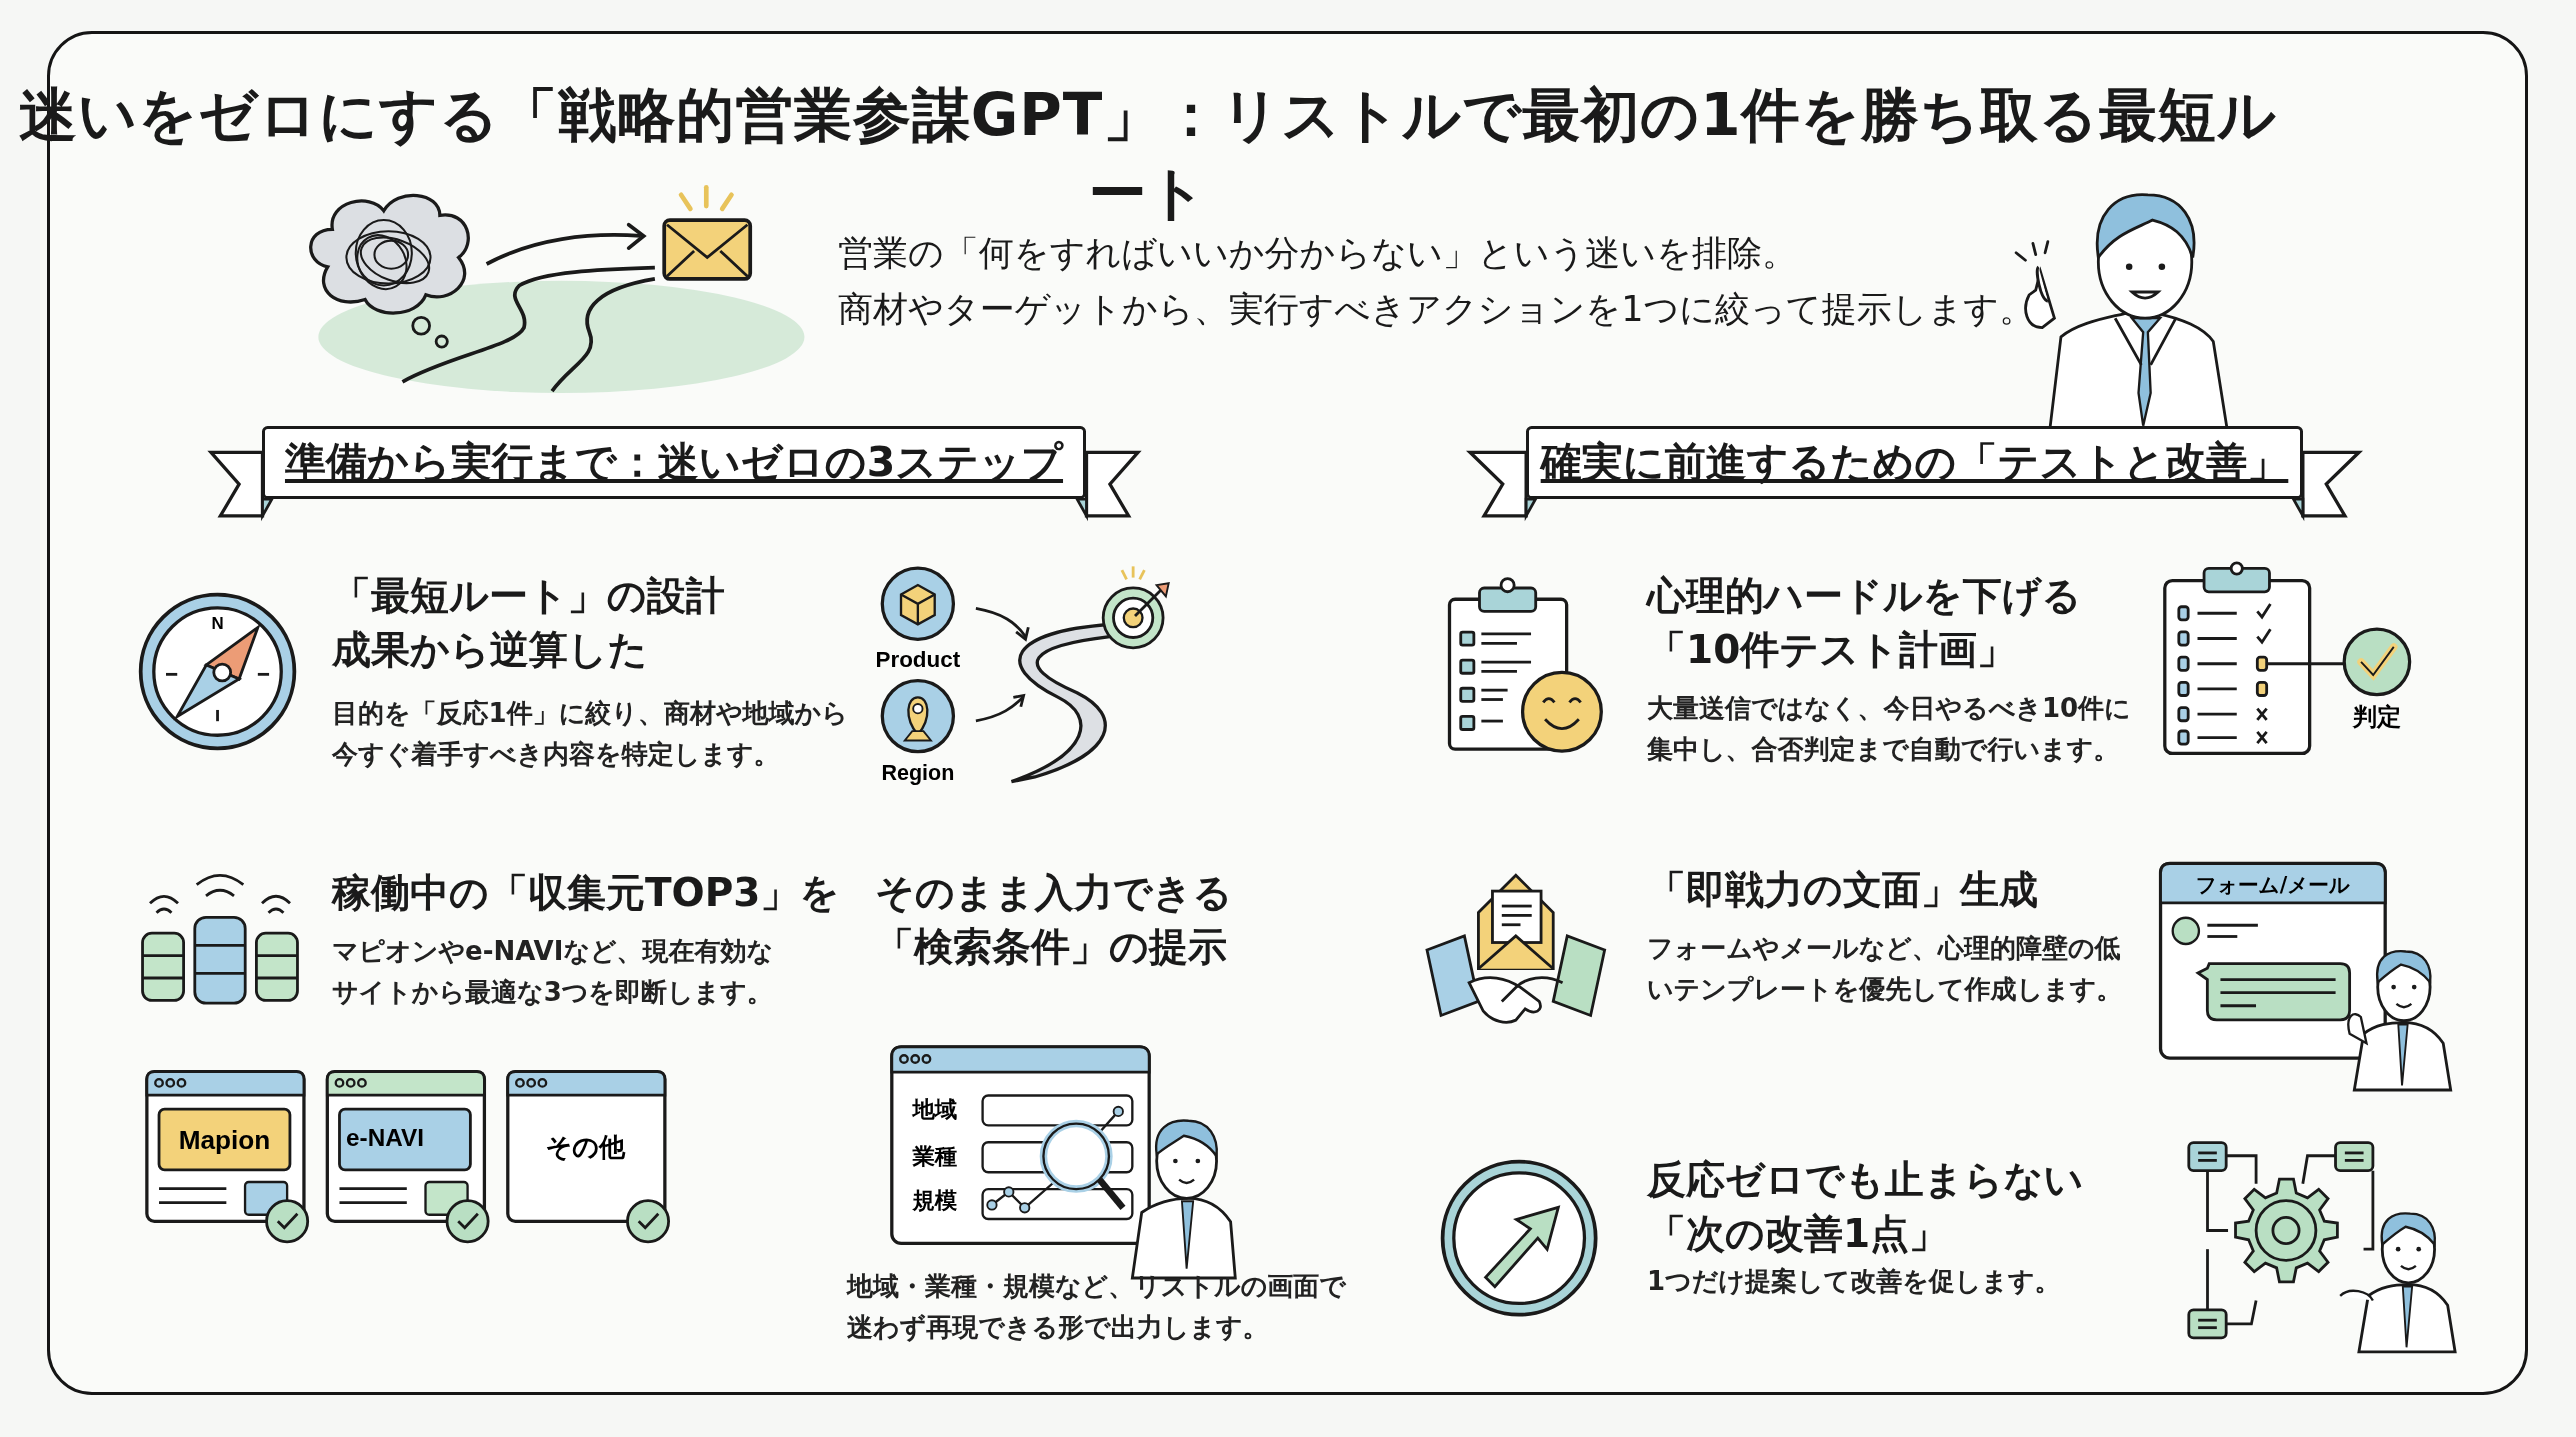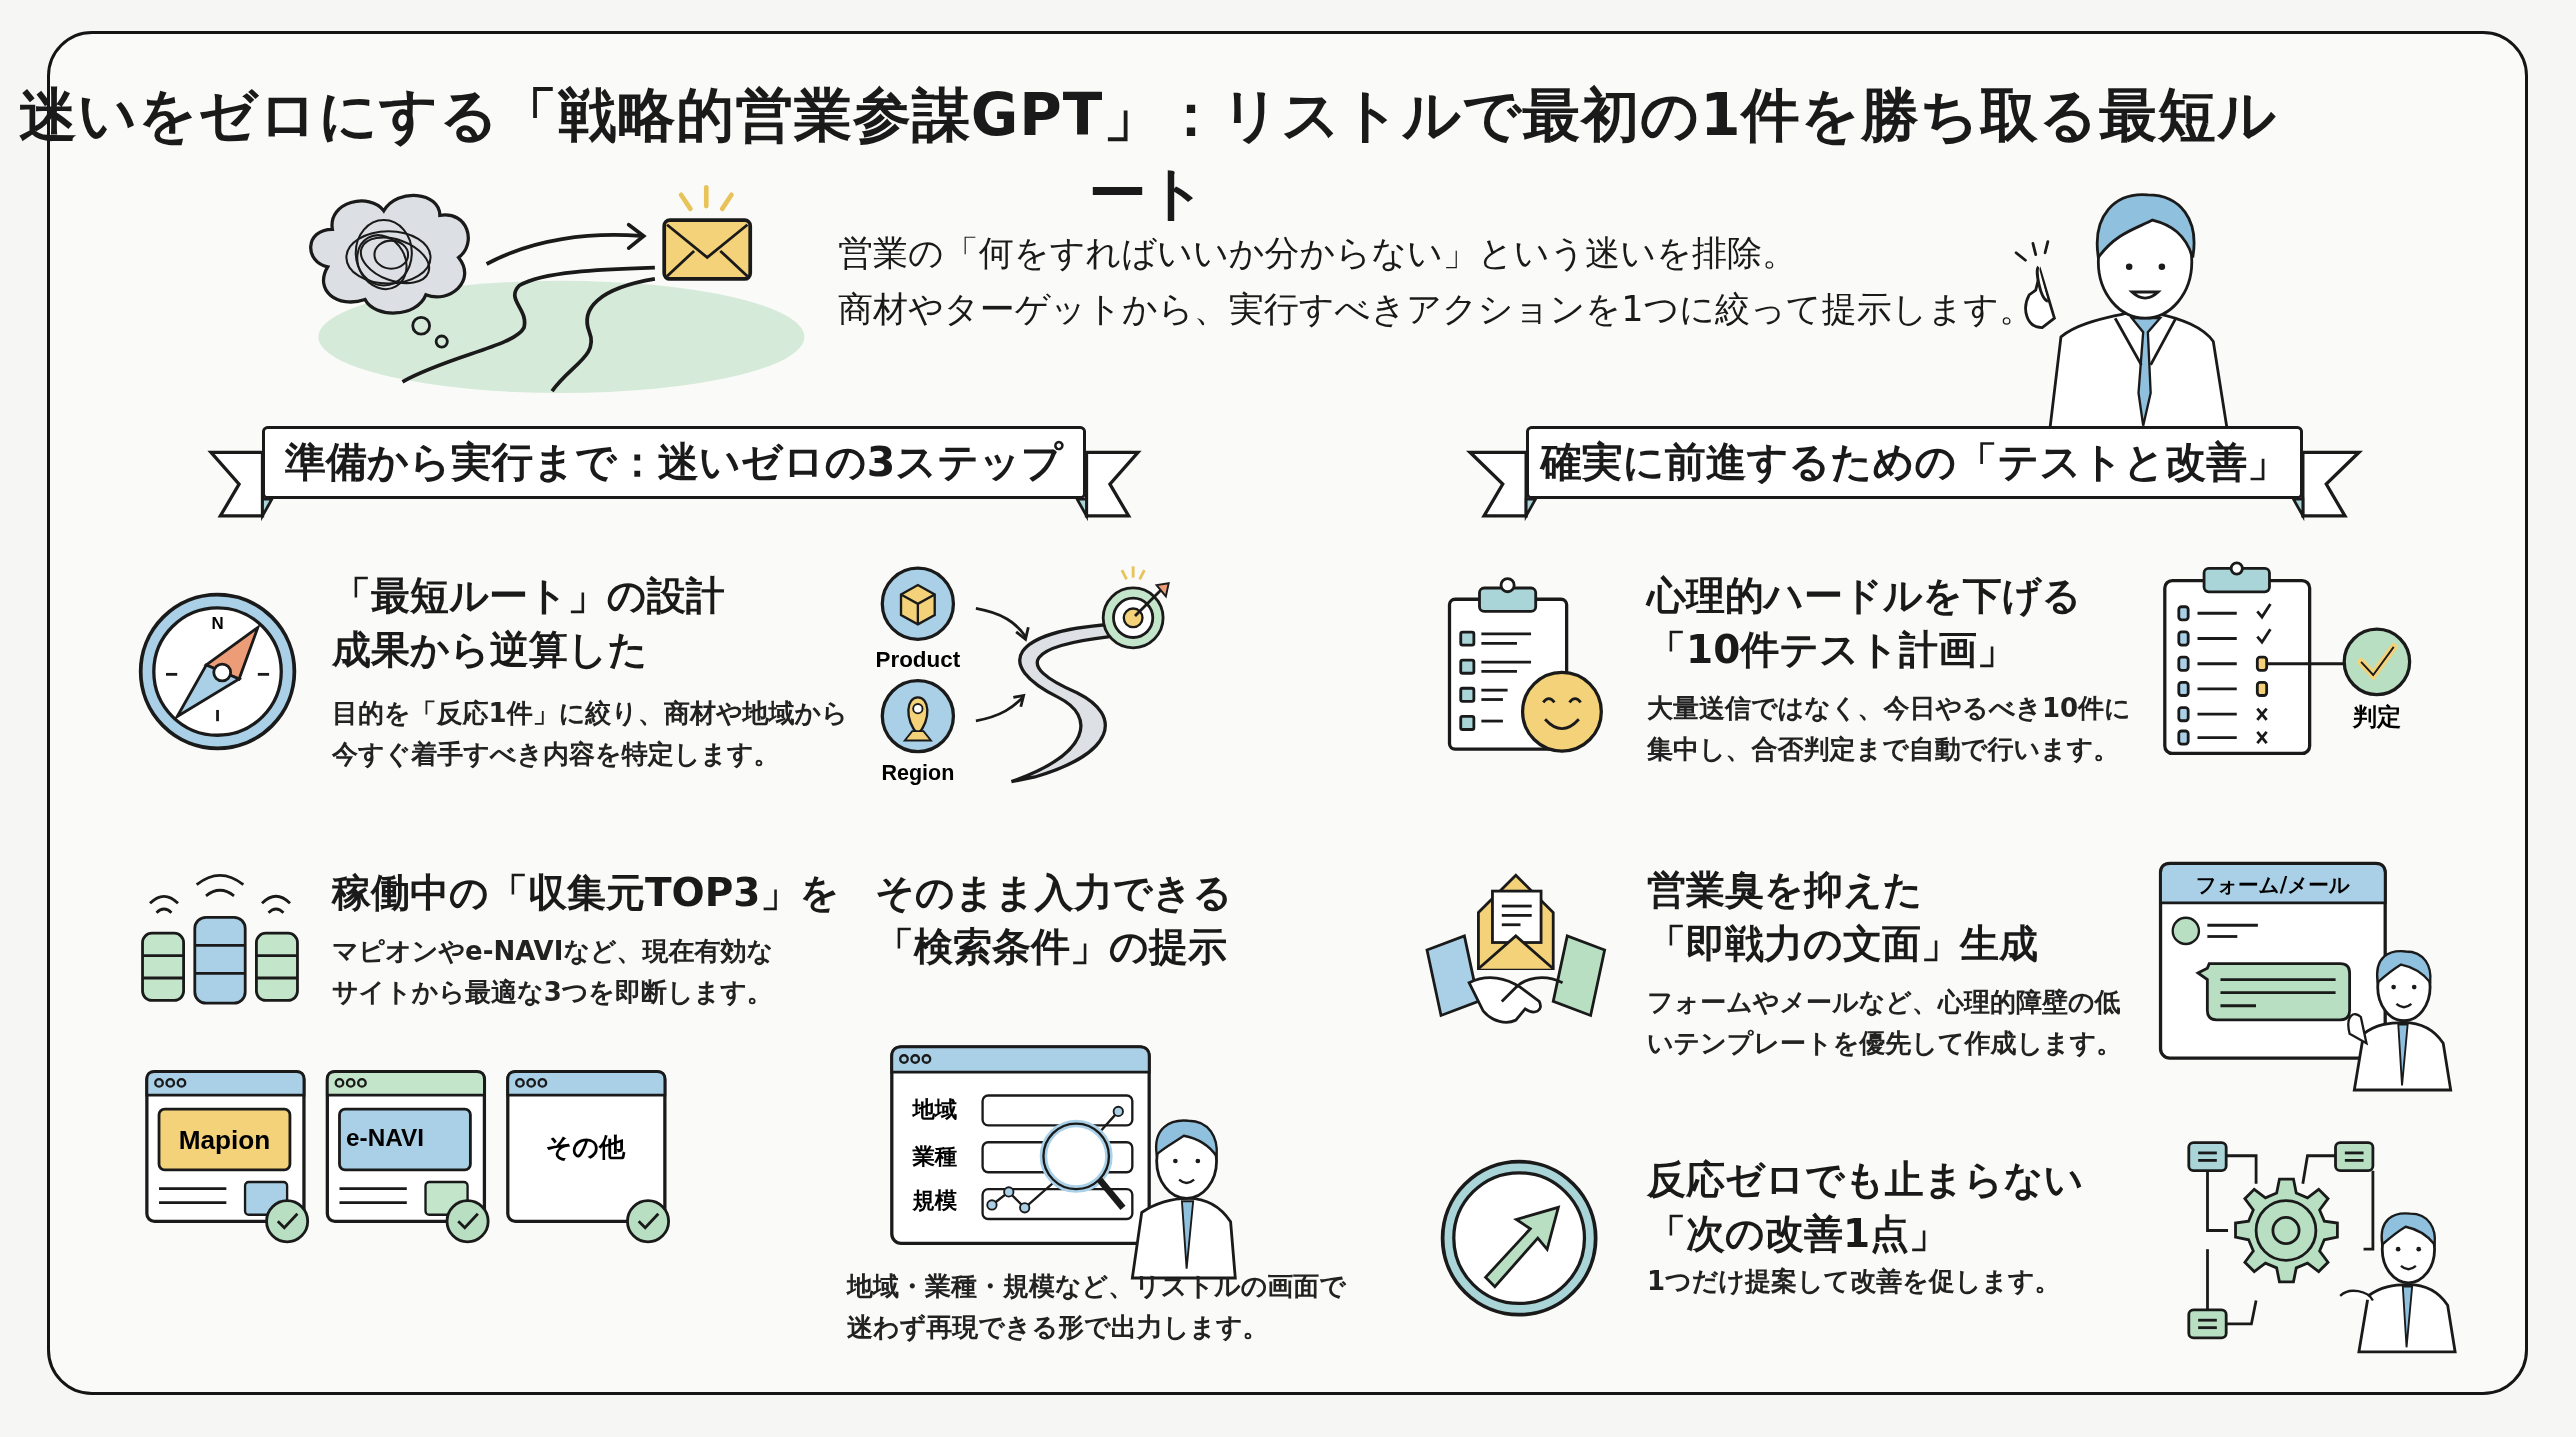--- a/index.html
+++ b/index.html
@@ -5,21 +5,21 @@
   html,body{margin:0;padding:0;}
   body{width:2576px;height:1438px;background:#f6f7f5;position:relative;overflow:hidden;
        font-family:"DejaVu Sans","Liberation Sans",sans-serif;color:#1a1a1a;}
   .frame{position:absolute;left:47px;top:31px;width:2481px;height:1364px;border:3.7px solid #151515;
          border-radius:45px;background:#fafbf9;box-sizing:border-box;}
   .abs{position:absolute;}
   .title{left:0;width:2296px;top:77px;text-align:center;font-size:58px;font-weight:bold;letter-spacing:0.9px;}
   .intro{left:838px;top:225px;font-size:35px;font-weight:normal;line-height:56px;}
   .banner{position:absolute;height:90px;}
   .banner .body{position:absolute;top:0;height:73px;background:#fff;border:3.7px solid #1a1a1a;border-radius:5.6px;
-         display:flex;align-items:center;justify-content:center;font-size:41px;font-weight:bold;box-sizing:border-box;z-index:2;}
+         display:flex;align-items:center;justify-content:center;font-size:41px;font-weight:bold;box-sizing:border-box;z-index:2;text-decoration:underline;}
   .banner svg{position:absolute;top:0;z-index:1;}
   .h{font-size:39px;font-weight:bold;line-height:54px;}
   .p{font-size:26px;font-weight:bold;line-height:41px;color:#222;}
   .lbl{font-weight:bold;font-size:24px;}
   svg{overflow:visible;}
 </style>
 </head>
 <body>
 
 <div class="frame"></div>
@@ -323,21 +323,20 @@
   <path d="M55 55 L95 15 L135 55 L135 115 L55 115 Z" fill="#f3d27a" stroke="#1a1a1a" stroke-width="3"></path>
   <rect x="70" y="32" width="52" height="55" fill="#fff" stroke="#1a1a1a" stroke-width="3"></rect>
   <line x1="80" y1="48" x2="112" y2="48" stroke="#1a1a1a" stroke-width="3"></line>
     <line x1="80" y1="58" x2="112" y2="58" stroke="#1a1a1a" stroke-width="3"></line>
     <line x1="80" y1="68" x2="100" y2="68" stroke="#1a1a1a" stroke-width="3"></line>
   <path d="M55 115 L95 80 L135 115" fill="#f3d27a" stroke="#1a1a1a" stroke-width="3"></path>
   <path d="M45 130 C65 120 85 125 100 135 L120 150 C125 160 115 165 105 158 L95 170 C85 175 70 172 60 160 Z" fill="#fff" stroke="#1a1a1a" stroke-width="3"></path>
   <path d="M145 130 C125 120 105 125 95 135 L80 150" fill="none" stroke="#1a1a1a" stroke-width="3"></path>
 </svg>
 <div class="abs" style="left:1647px;top:863px;">
-  <div class="h">営業臭を抑えた</div>
   <div class="h">「即戦力の文面」生成</div>
   <div class="p" style="margin-top:11.2px">フォームやメールなど、心理的障壁の低</div>
   <div class="p">いテンプレートを優先して作成します。</div>
 </div>
 <svg class="abs" style="left:2153px;top:856px" width="309" height="234" viewBox="0 0 330 250">
   <rect x="8" y="8" width="240" height="208" rx="10" fill="#fff" stroke="#1a1a1a" stroke-width="3.5"></rect>
   <path d="M8 18 Q8 8 18 8 L238 8 Q248 8 248 18 L248 50 L8 50 Z" fill="#a9d0e6" stroke="#1a1a1a" stroke-width="3"></path>
   <text x="128" y="38" text-anchor="middle" font-family="DejaVu Sans, sans-serif" font-weight="bold" font-size="22">フォーム/メール</text>
   <circle cx="35" cy="80" r="14" fill="#b9dfc3" stroke="#1a1a1a" stroke-width="2.5"></circle>
   <line x1="58" y1="74" x2="112" y2="74" stroke="#1a1a1a" stroke-width="3"></line>

